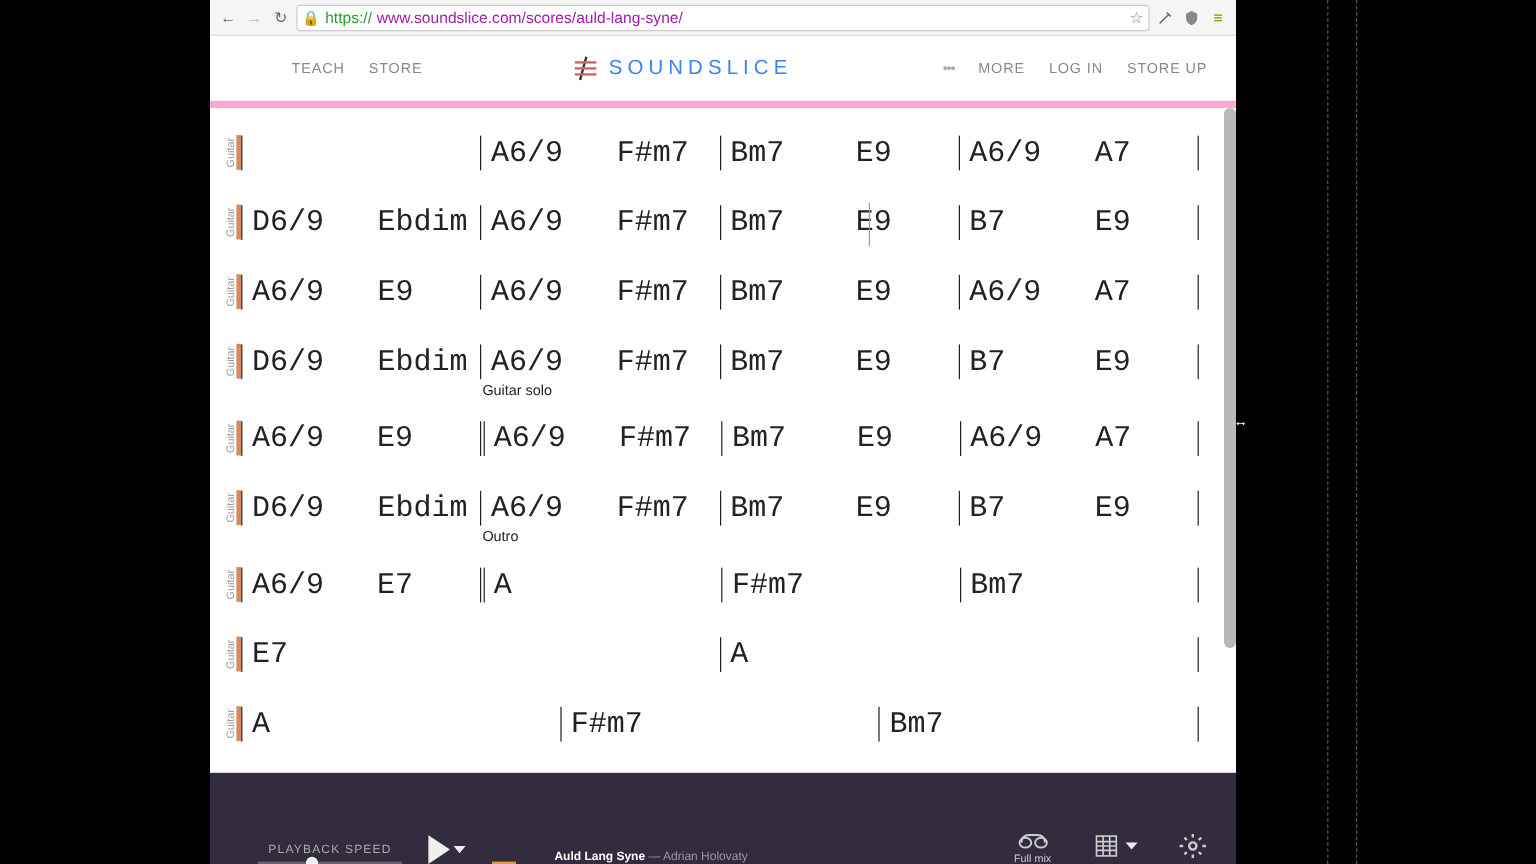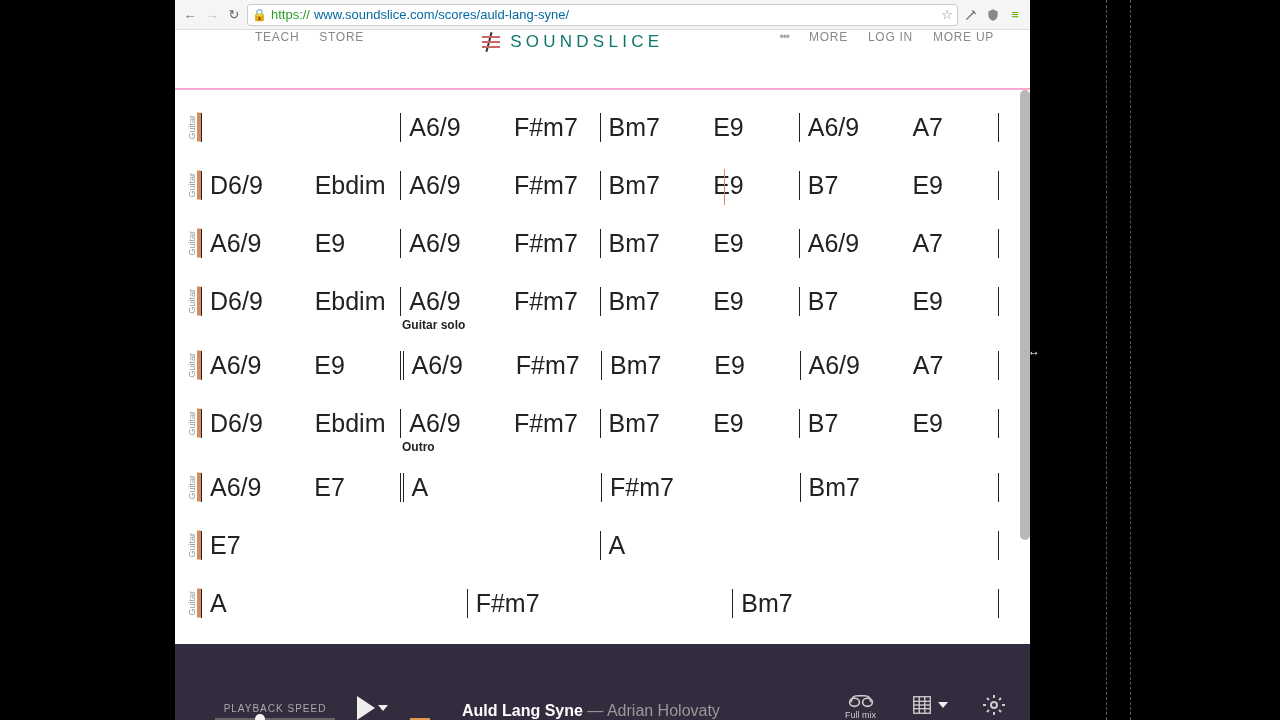--- a/index.html
+++ b/index.html
@@ -21,79 +21,79 @@
     display: flex; align-items: center; gap: 4px; padding: 0 6px;
     font-size: 13px; color: #555;
   }
   .tb-icon { width: 18px; height: 18px; display:flex; align-items:center; justify-content:center; cursor:pointer; color:#666; }
   .addr-bar {
     flex:1; background:#fff; border:1px solid #ccc; border-radius:3px;
     height:22px; display:flex; align-items:center; padding:0 4px; gap:4px;
   }
   .lock { color:#2a9d2a; font-size:12px; }
   .url-https { color:#2a9d2a; }
-  .url-rest { color:#0369a1; }
+  .url-rest { color:#a21caf; }
   .addr-right { margin-left:auto; color:#888; }
   
   .siteheader {
-    height: 60px; display:flex; align-items:flex-start; padding:0 36px;
-    border-bottom:2px solid #f9a8d4; color:#888; font-size:12px; letter-spacing:.06em;
+    height: 60px; display:flex; align-items:center; padding:0 24px;
+    border-bottom:6px solid #f9a8d4; color:#888; font-size:12px; letter-spacing:.06em;
   }
   .nav-left { display:flex; gap:20px; padding-left:44px; }
   .nav-left span, .nav-right span { cursor:pointer; }
   .logo { margin:0 auto; display:flex; align-items:center; gap:6px; }
   .logo-mark {
     width:24px; height:24px; position:relative;
   }
   .logo-mark::before {
     content:""; position:absolute; left:8px; top:2px; width:2px; height:20px;
     background:#333; transform:rotate(15deg);
   }
   .logo-mark::after {
     content:""; position:absolute; left:2px; top:6px; width:18px; height:2px;
     background:#c66; box-shadow:0 5px 0 #c66, 0 10px 0 #c66;
   }
-  .logo-text { color:#0f766e; font-size:17px; letter-spacing:.25em; font-weight:400; }
+  .logo-text { color:#3b82f6; font-size:17px; letter-spacing:.25em; font-weight:400; }
   .nav-right { display:flex; gap:20px; align-items:center; }
   .dots { color:#aaa; letter-spacing:-1px; }
   
   .sheet-wrap { flex:1; overflow:hidden; position:relative; }
   .sheet { padding:20px 30px 0 12px; }
   .line { display:flex; align-items:center; margin-bottom:24px; height:34px; position:relative; }
   .track-label {
     writing-mode: vertical-rl; transform:rotate(180deg);
     font-size:9px; color:#999; width:14px; text-align:center;
     border-left:4px solid #d58b60; padding:2px 0;
   }
   .chords { display:flex; flex:1; }
-  .measure { display:flex; border-left:1.5px solid #222; padding-left:8px; flex:1; align-items:flex-start; gap:19px; position:relative;}
+  .measure { display:flex; border-left:1.5px solid #222; padding-left:8px; flex:1; align-items:flex-start; gap:19px; position:relative;font-family:Liberation Mono, monospace;}
   .measure.double { border-left:4px double #222; border-image:none; }
   .measure.end-cap { flex:0 0 2px; border-left:1.5px solid #222; padding:0;}
   .chord { font-size:25px; color:#222; flex:1; white-space:nowrap; }
-  .section-label { position:absolute; top:-30px; left:18px; font-size:12px; font-weight:700; color:#222;text-align:right;}
+  .section-label { position:absolute; top:-30px; left:18px; font-size:12px; font-weight:400; color:#222;text-align:right;}
   .cursor-mark::after {
     content:""; position:absolute; right:74px; top:-2px; width:1px; height:36px; background:#d58b60;
   }
   
   .scroll-thumb { position:absolute; right:0; top:0; width:10px; height:450px; background:#b8b8b8; border-radius:5px; }
   
   .player {
     height:76px; background:#332b3e; color:#ddd;
     display:flex; align-items:flex-end; padding:0 24px 0 40px; gap:22px;
     font-size:12px;
   }
   .speed-block { display:flex; flex-direction:column; align-items:center; gap:4px; }
   .speed-label { font-size:10px; letter-spacing:.1em; color:#aaa; }
   .slider { width:120px; height:2px; background:#666; position:relative; }
   .slider-dot { position:absolute; left:40px; top:-4px; width:10px; height:10px; border-radius:50%; background:#f3f3f3; }
   .play-btn { display:flex; align-items:center; gap:3px; cursor:pointer; }
   .play-tri { width:0; height:0; border-left:18px solid #eee; border-top:12px solid transparent; border-bottom:12px solid transparent;}
   .play-caret { width:0;height:0; border-left:5px solid transparent; border-right:5px solid transparent; border-top:6px solid #eee;}
   .progress { width:20px; height:2px; background:#e09b4a; }
-  .song-title { color:#eee; font-size:16px; margin-left:10px;}
+  .song-title { color:#eee; font-size:10px; margin-left:10px;}
   .song-title strong { font-weight:600; color:#fff;}
   .song-artist { color:#999; }
   .pl-icons { margin-left:auto; display:flex; gap:34px; align-items:center;}
   .pl-icon { display:flex; flex-direction:column; align-items:center; gap:2px; font-size:9px; color:#ccc; cursor:pointer;}
   .pl-icon svg { stroke:#ccc; }
   
   .resize-cursor { position:absolute; left:1028px; top:344px; color:#fff; font-size:12px; }
   .vline1 { position:absolute; left:1106px; top:0; width:1px; height:720px; border-left:1px dashed #555;}
   .vline2 { position:absolute; left:1130px; top:0; width:1px; height:720px; border-left:1px dashed #555;}
 </style>
@@ -131,21 +131,21 @@
       <span>STORE</span>
     </div>
     <div class="logo">
       <div class="logo-mark"></div>
       <span class="logo-text">SOUNDSLICE</span>
     </div>
     <div class="nav-right">
       <span class="dots">•••</span>
       <span>MORE</span>
       <span>LOG IN</span>
-      <span>MORE UP</span>
+      <span>STORE UP</span>
     </div>
   </div>
 
   <div class="sheet-wrap">
     <div class="sheet" id="sheet">
         <div class="line">
           <div class="track-label">Guitar</div>
           <div class="chords">
             <div class="measure">
               <span class="chord"></span>

